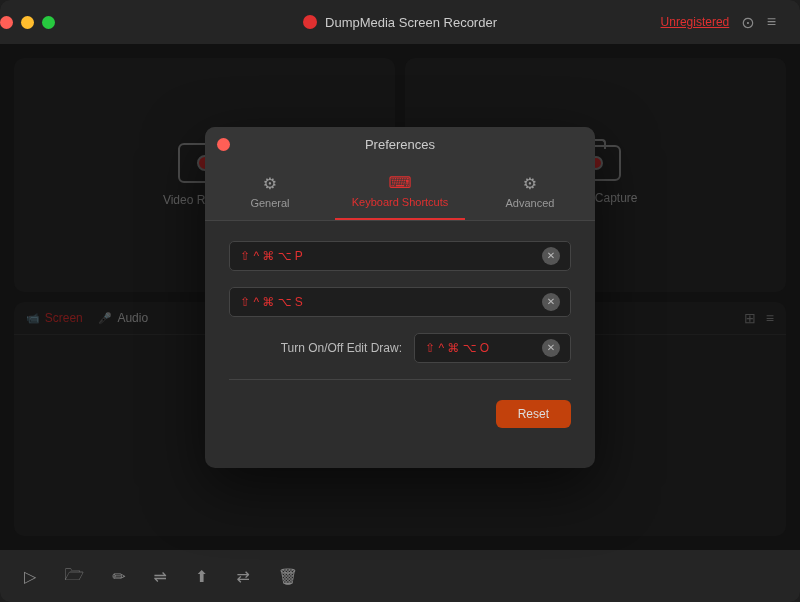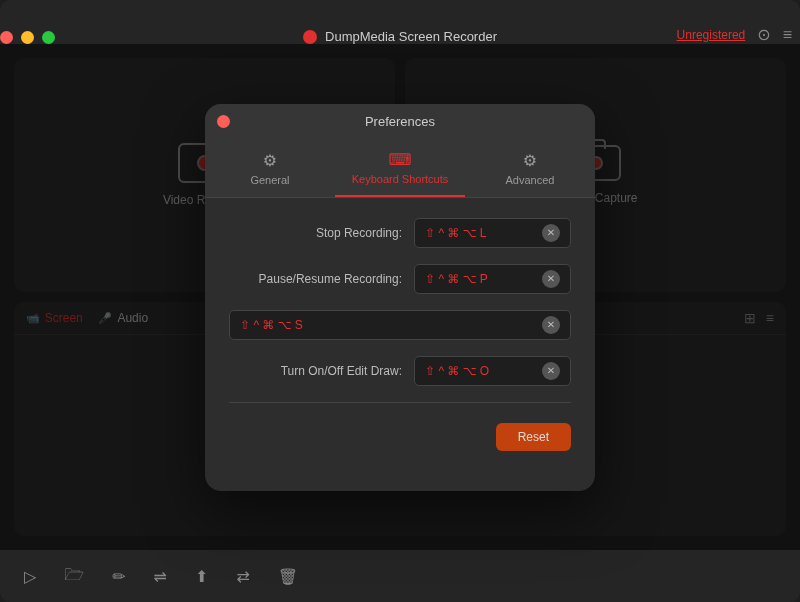--- a/index.html
+++ b/index.html
@@ -10,21 +10,21 @@
       font-family: -apple-system, BlinkMacSystemFont, 'Helvetica Neue', Arial, sans-serif;
       overflow: hidden;
       border-radius: 10px;
     }
 
     
     .title-bar {
       height: 44px;
       background: #252525;
       display: flex;
-      align-items: flex-end;
+      align-items: center;
       padding: 0 0;
       position: relative;
       border-radius: 10px 10px 0 0;
     }
     .traffic-lights {
       display: flex;
       gap: 8px;
       align-items: center;
     }
     .traffic-light {
@@ -46,21 +46,21 @@
       font-size: 13px;
     }
     .title-center .rec-dot {
       width: 14px;
       height: 14px;
       background: #e03030;
       border-radius: 50%;
     }
     .title-right {
       position: absolute;
-      right: 8px;
+      right: 24px;
       display: flex;
       align-items: center;
       gap: 12px;
     }
     .unregistered-link {
       color: #e03030;
       font-size: 12px;
       text-decoration: underline;
       cursor: pointer;
     }
@@ -214,21 +214,21 @@
       right: 0;
       bottom: 0;
       background: rgba(0,0,0,0.5);
       display: flex;
       align-items: center;
       justify-content: center;
       z-index: 100;
     }
     .modal {
       background: #2d2d2d;
-      border-radius: 16px;
+      border-radius: 10px;
       width: 390px;
       overflow: hidden;
       box-shadow: 0 20px 60px rgba(0,0,0,0.6);
     }
     .modal-titlebar {
       background: #363636;
       height: 36px;
       display: flex;
       align-items: center;
       justify-content: center;
@@ -410,30 +410,22 @@
           <span>Keyboard Shortcuts</span>
         </div>
         <div class="modal-tab">
           <span class="modal-tab-icon">⚙</span>
           <span>Advanced</span>
         </div>
       </div>
 
       <div class="modal-body">
 
+
         <div class="shortcut-row">
-          <span class="shortcut-label">Stop Recording:</span>
-          <div class="shortcut-input-area">
-            <span class="shortcut-keys">⇧ ^ ⌘ ⌥  L</span>
-            <div class="shortcut-clear"></div>
-          </div>
-        </div>
-
-        <div class="shortcut-row">
-          <span class="shortcut-label">Pause/Resume Recording:</span>
           <div class="shortcut-input-area">
             <span class="shortcut-keys">⇧ ^ ⌘ ⌥  P</span>
             <div class="shortcut-clear"></div>
           </div>
         </div>
 
         <div class="shortcut-row">
           <div class="shortcut-input-area">
             <span class="shortcut-keys">⇧ ^ ⌘ ⌥  S</span>
             <div class="shortcut-clear"></div>

